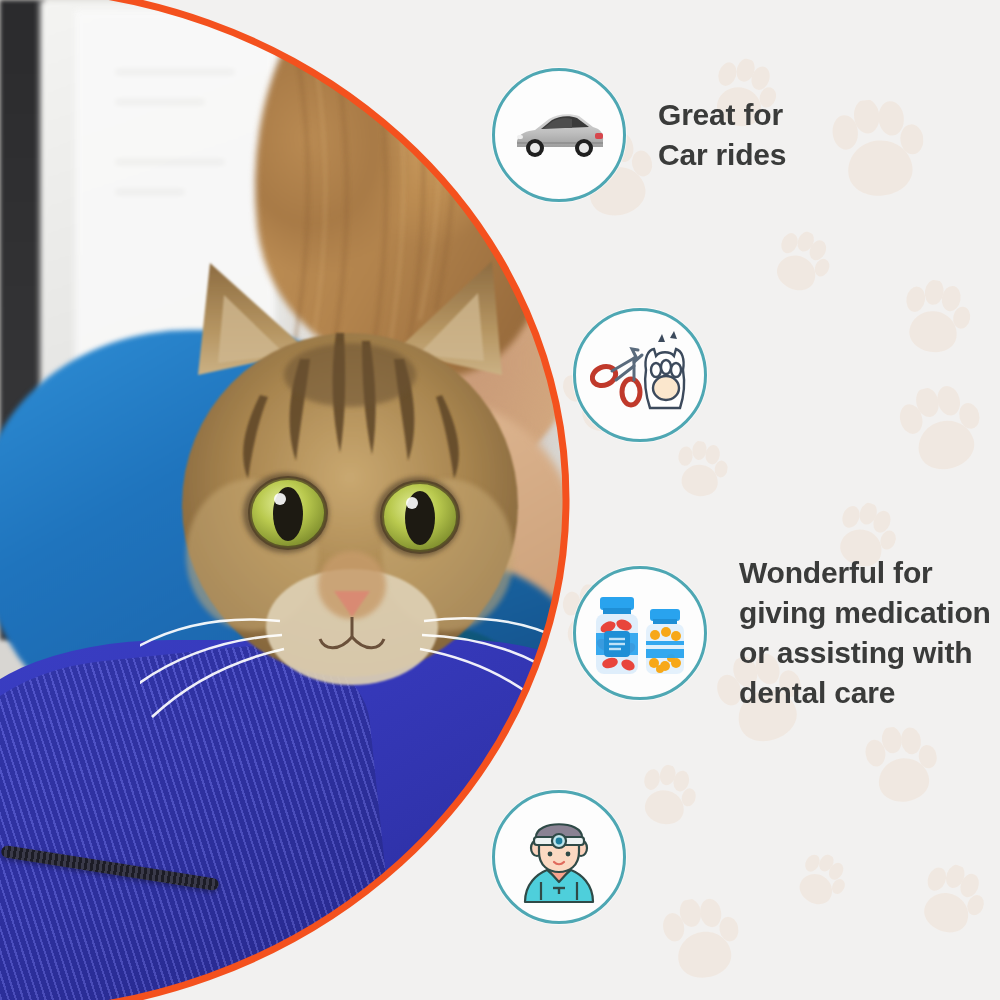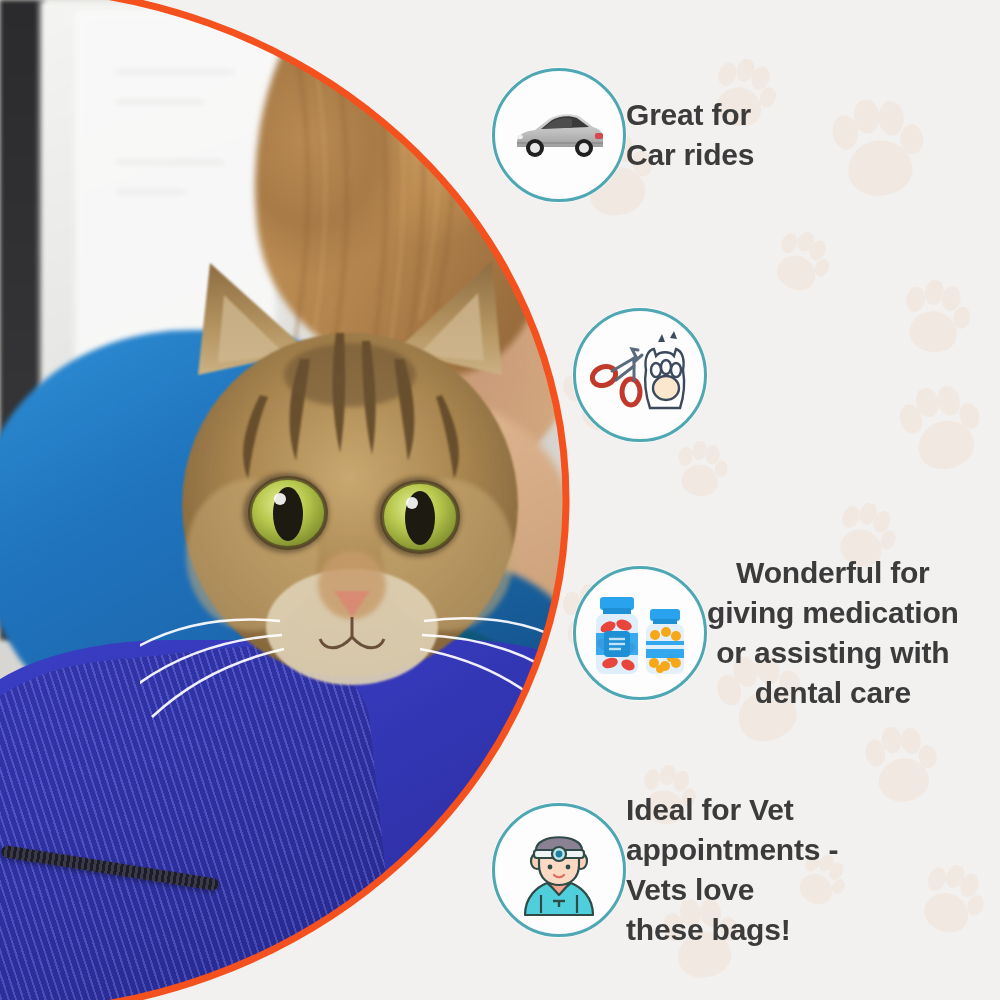--- a/index.html
+++ b/index.html
@@ -105,30 +105,31 @@
   .feature{position:absolute;display:flex;align-items:center;}
   .icon-circle{
     width:134px;height:134px;border-radius:50%;
     background:#fdfdfd;border:3px solid #4ea7b3;
     box-sizing:border-box;flex:0 0 auto;
     display:flex;align-items:center;justify-content:center;
     box-shadow:0 0 0 1px rgba(255,255,255,.6);
   }
   .icon-circle svg{display:block;}
   .feat-text{
+    margin-left:32px;
     color:#3a3b3a;
     font-size:30px;
     line-height:1.33;
     font-weight:700;
     letter-spacing:-.2px;
     white-space:pre-line;
   }
   #f1{left:492px;top:68px;}
   #f2{left:573px;top:308px;}
-  #f3{left:573px;top:553px;text-align:center;}
+  #f3{left:573px;top:553px;}
   #f4{left:492px;top:790px;}
 </style>
 </head>
 <body>
 
 <div id="stage">
 
   <div class="bg-panel"></div>
   <div id="paw-layer">
       <div class="paw" style="left: 612px; top: 176px; transform: translate(-50%, -50%) rotate(-12deg) scale(1);">
@@ -542,20 +543,16 @@
             <circle cx="57" cy="44" r="2.4"></circle>
           </g>
           <path d="M43 52 C 46 55, 50 55, 53 52" stroke="#e06a5c" stroke-width="2.2" fill="none" stroke-linecap="round"></path>
 
           <path d="M48 78 L 48 84" stroke="#2f4a47" stroke-width="2.4"></path>
           <path d="M42 78 H 54" stroke="#2f4a47" stroke-width="2.4"></path>
           <path d="M30 72 L 30 90 M 66 72 L 66 90" stroke="#2f4a47" stroke-width="2.2"></path>
         </svg>
         </span>
       </div>
-      <div class="feat-text">Ideal for Vet
-appointments -
-Vets love
-these bags!</div>
     </div>
 
   </div>
 </div>
 
 </body></html>

